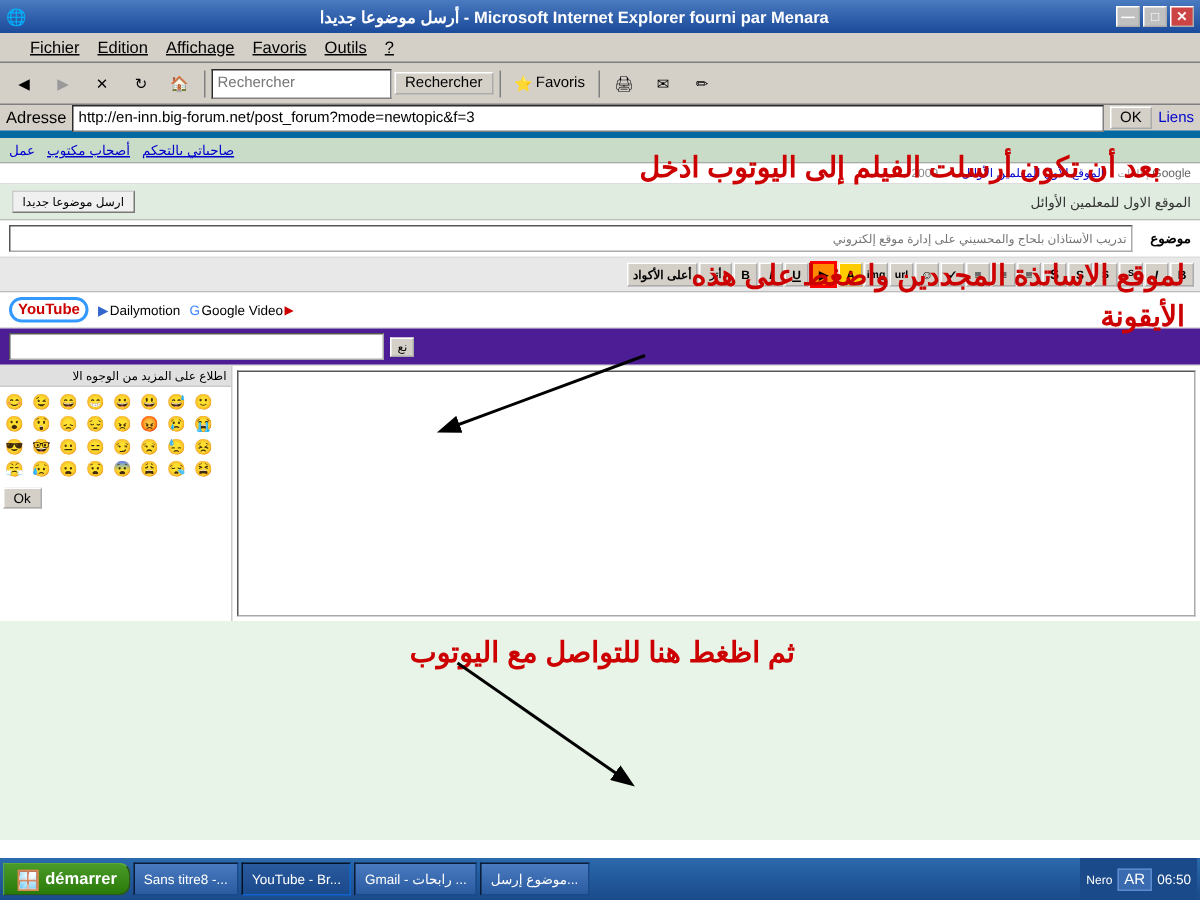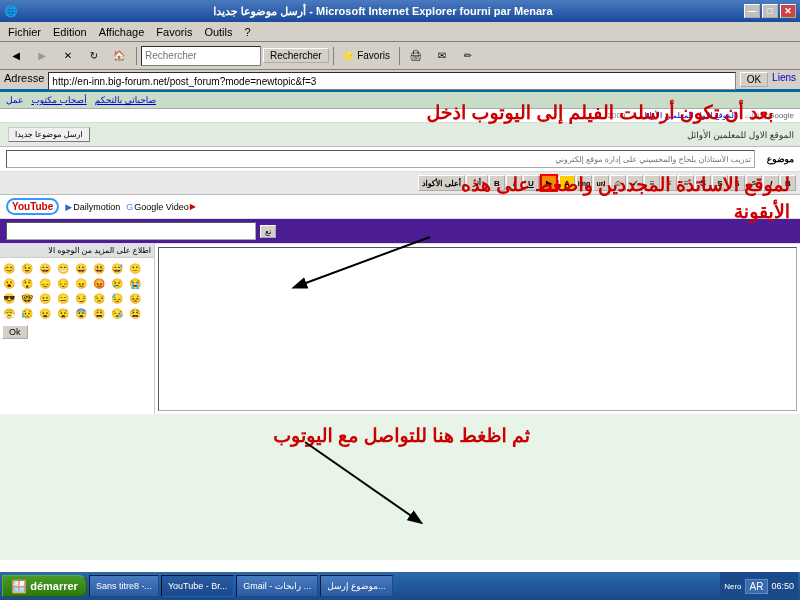--- a/index.html
+++ b/index.html
@@ -33,24 +33,25 @@
       display: flex; align-items: center; justify-content: center;
       cursor: pointer;
     }
 
     
     .menu-bar {
       background: #d4d0c8;
       height: 20px;
       display: flex;
       align-items: center;
-      padding: 0 8px;
+      padding: 0 20px;
       gap: 12px;
       font-size: 11px;
       border-bottom: 1px solid #808080;
+      text-decoration: underline;
     }
     .menu-item { cursor: pointer; }
 
     
     .toolbar {
       background: #d4d0c8;
       height: 28px;
       display: flex;
       align-items: center;
       padding: 2px 4px;
@@ -86,23 +87,24 @@
       background: #d4d0c8;
       border: 1px solid transparent;
       cursor: pointer; font-size: 10px;
     }
 
     
     .address-bar {
       background: #d4d0c8;
       height: 22px;
       display: flex;
+      align-items: center;
       padding: 2px 4px;
       gap: 4px;
-      border-bottom: 3px solid #0369a1;
+      border-bottom: 5px solid #0369a1;
     }
     .address-label { font-size: 11px; min-width: 35px; }
     .address-input {
       flex: 1;
       height: 18px;
       border: 1px inset #808080;
       font-size: 10px;
       padding: 1px 3px;
       background: white;
     }

